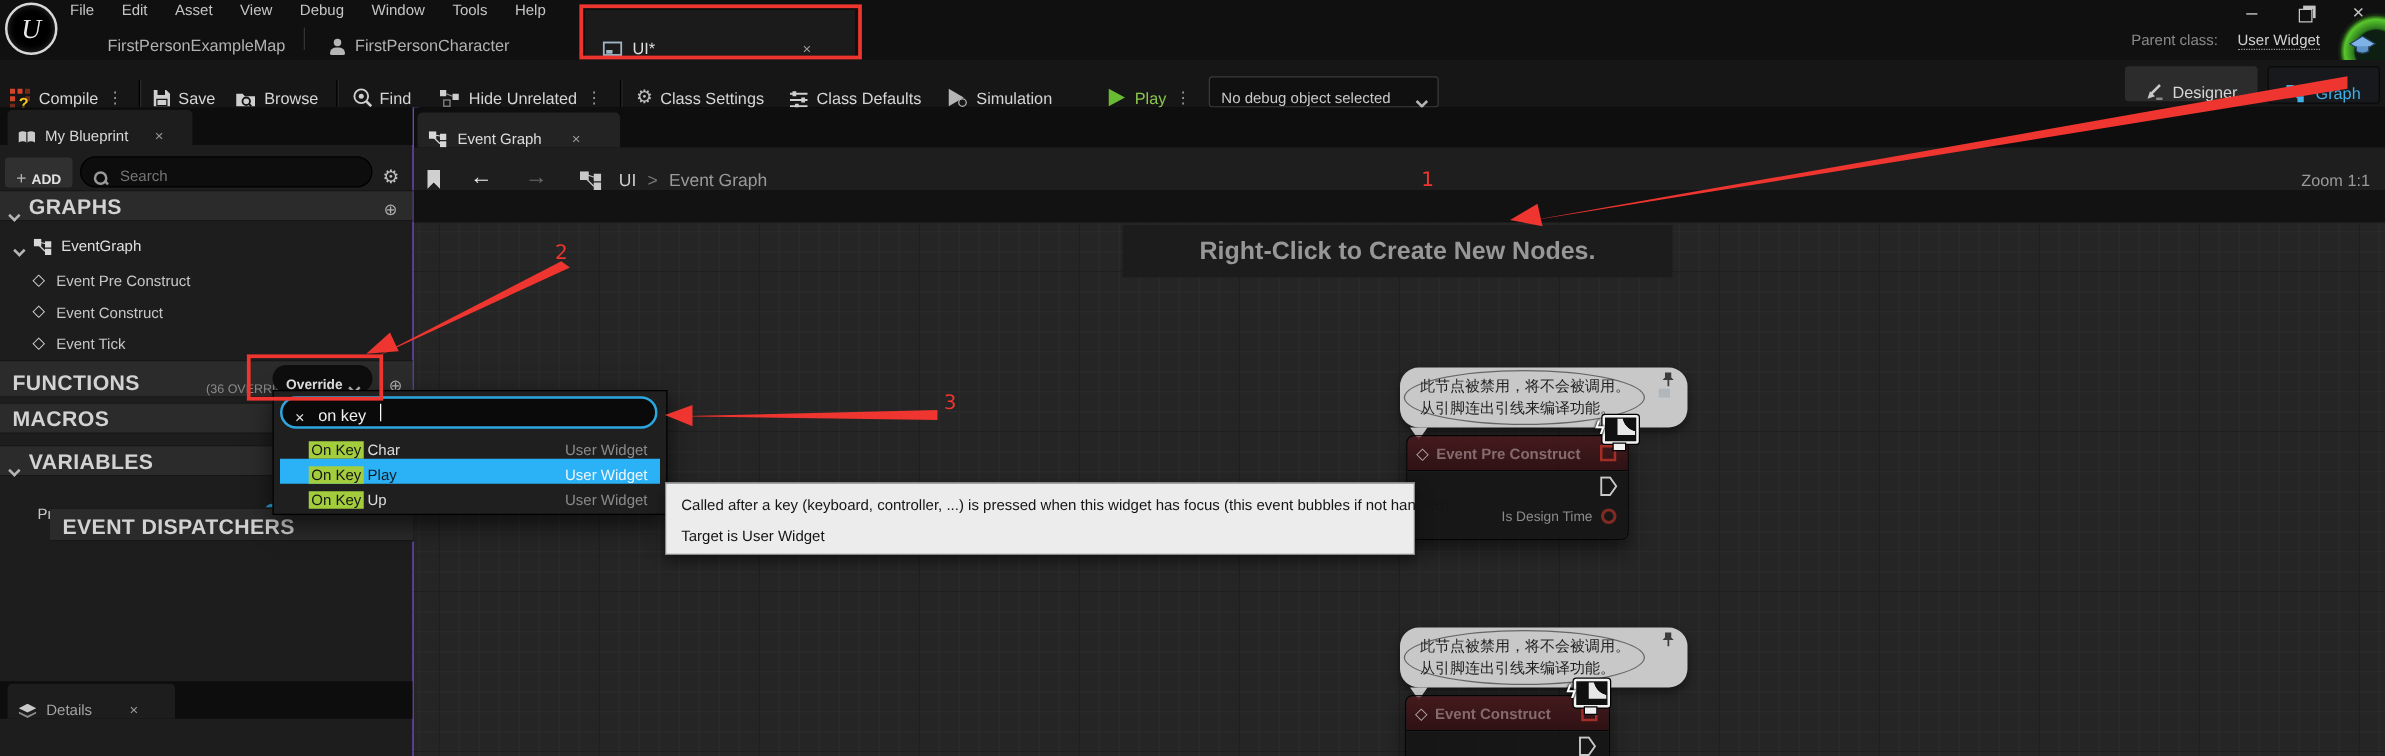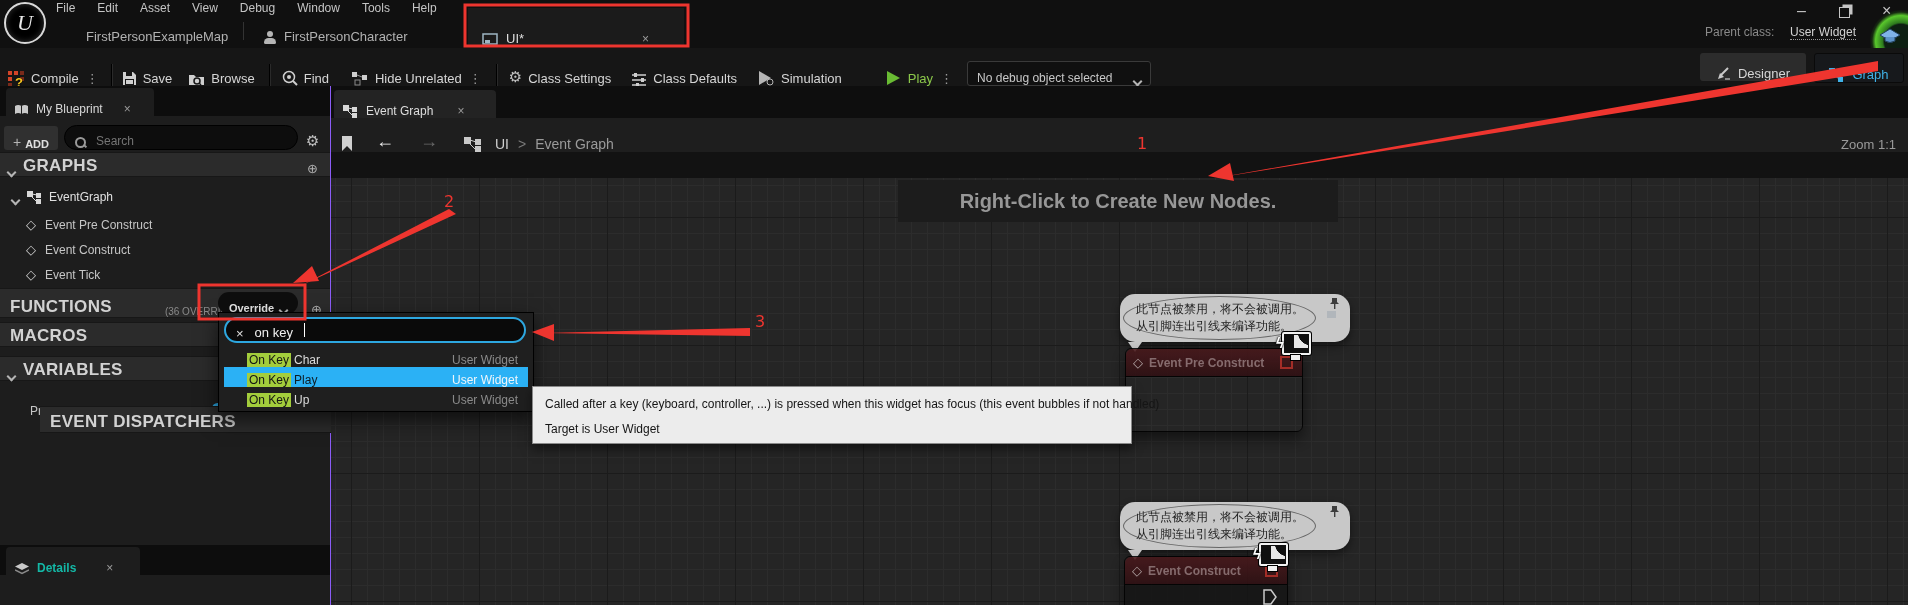--- a/index.html
+++ b/index.html
@@ -283,21 +283,21 @@
       <span class="hdrtxt" style="margin-left:10px;">EVENT DISPATCHERS</span>
       <span style="position:absolute;right:12px;color:#b0b0b0;font-size:13px;">⊕</span>
     </div>
 
     <div class="abs" style="left:0;top:459px;width:330px;height:30px;background:#0d0d0d;">
       <div class="abs row" style="left:6px;top:2px;width:134px;height:28px;background:#1d1d1d;border-radius:4px 4px 0 0;gap:8px;padding-left:9px;box-sizing:border-box;">
         <svg width="14" height="12">
             <polygon points="7,0 14,3.5 7,7 0,3.5" fill="#c9c9c9"></polygon>
             <polyline points="0,7 7,10.5 14,7" fill="none" stroke="#8a8a8a" stroke-width="1.5"></polyline>
           </svg>
-        <span style="font-size:12px;color:#14b8a6;font-weight:bold;">Details</span>
+        <span style="font-size:12px;color:#a3a3a3;">Details</span>
         <span class="xclose" style="margin-left:22px;">×</span>
       </div>
     </div>
   </div>
 
   <div class="abs" style="left:331px;top:86px;width:1577px;height:519px;background:#0e0e0e;">
 
     <div class="abs row" style="left:3px;top:4px;width:162px;height:28px;background:#232323;border-radius:4px 4px 0 0;gap:8px;padding-left:9px;box-sizing:border-box;">
       <svg width="15" height="13">
           <rect x="0" y="0" width="6" height="6" fill="#d8d8d8"></rect>
@@ -345,20 +345,29 @@
           </svg>
         <span class="abs" style="left:207px;top:17px;width:9px;height:7px;background:#9aa4ad;opacity:.5;"></span>
         <span class="abs" style="left:8px;top:48px;width:0;height:0;border-left:7px solid transparent;border-right:7px solid transparent;border-top:10px solid #c8c8c8;"></span>
       </div>
 
       <div class="abs node" style="left:794px;top:196px;width:176px;height:82px;">
         <div class="nodehead">
           <span class="diamond" style="margin-left:7px;color:#c7b9b9;">◇</span>
           <span class="nodetitle">Event Pre Construct</span>
           <span class="redsq" style="position:absolute;right:9px;"></span>
+        </div>
+        <div class="nodebody" style="height:54px;position:relative;">
+          <svg class="abs" style="right:8px;top:4px;" width="14" height="16">
+              <path d="M1 1 L8 1 L13 8 L8 15 L1 15 Z" fill="none" stroke="#e0e0e0" stroke-width="1.5"></path>
+            </svg>
+          <span class="abs" style="right:28px;top:31px;font-size:11px;color:#9a9a9a;white-space:nowrap;">Is Design Time</span>
+          <svg class="abs" style="right:8px;top:29px;" width="14" height="14">
+              <circle cx="7" cy="7" r="5" fill="none" stroke="#8d2b22" stroke-width="2.5"></circle>
+            </svg>
         </div>
       </div>
       <div class="abs monitor" style="left:951px;top:180px;">
           <span class="bolt">ϟ</span>
         </div>
 
       <div class="abs bubble" style="left:789px;top:350px;width:230px;height:48px;">
         <span class="oval"></span>
         <div class="cntxt abs" style="left:16px;top:7px;">此节点被禁用，将不会被调用。</div>
         <div class="cntxt abs" style="left:16px;top:24px;">从引脚连出引线来编译功能。</div>

